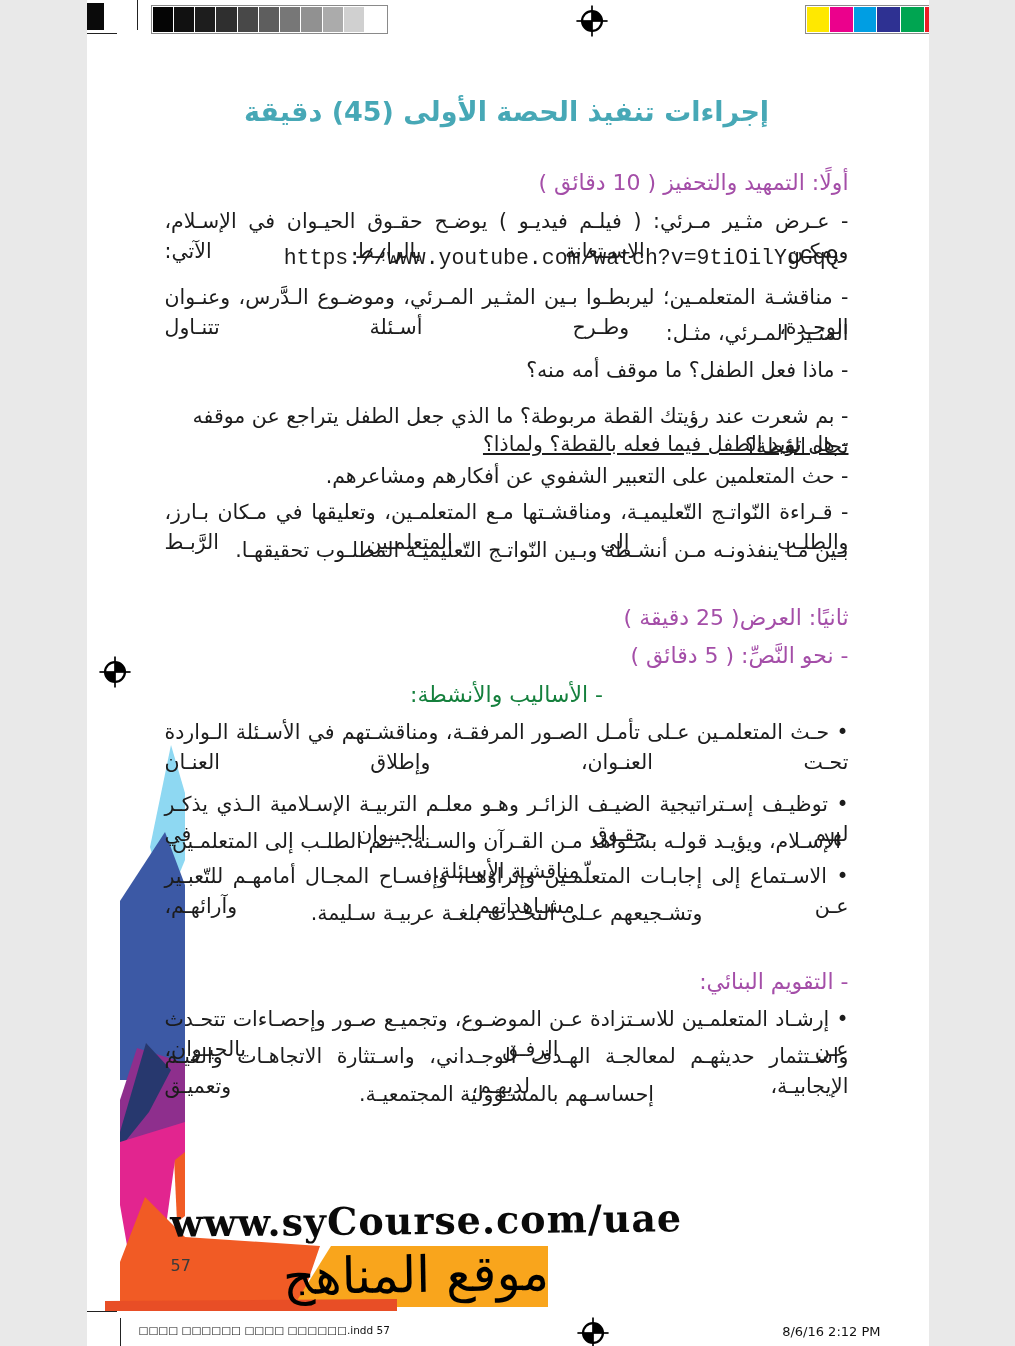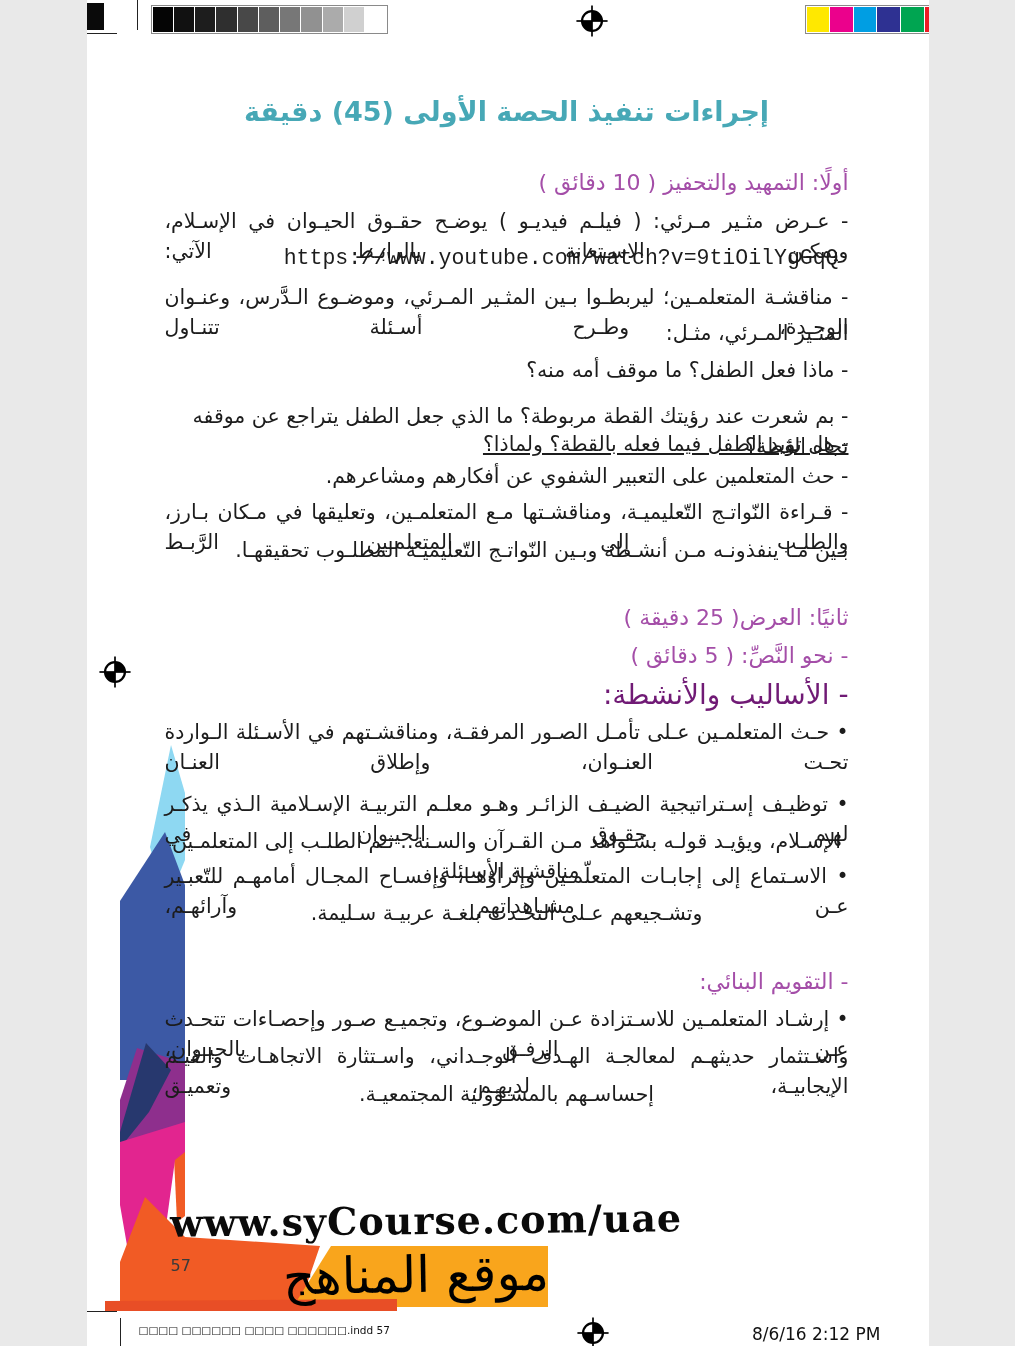--- a/index.html
+++ b/index.html
@@ -16,31 +16,31 @@
   .swatch{flex:1;height:100%;}
   .regmark{position:absolute;width:34px;height:34px;}
   .crop{position:absolute;background:#222;}
   
   .t{position:absolute;left:78px;right:80px;direction:rtl;text-align:right;
      font-size:20.5px;line-height:30px;color:#1c1c1c;}
   .t.stretch{text-align:justify;text-align-last:justify;}
   .t.center{text-align:center;}
   .title{top:90px;text-align:center;font-size:27px;line-height:44px;font-weight:bold;color:#47a8b6;}
   .h-purple{color:#a44ea8;font-size:22px;}
-  .h-blue{color:#701a75;font-size:28px;}
+  .h-blue{color:#15803d;font-size:22px;text-align:center;}
   .url{direction:ltr;text-align:right;font-family:Liberation Mono, monospace;font-size:21.5px;}
   
   .deco{position:absolute;left:0;top:740px;}
   
   .wm-url{position:absolute;left:83px;top:1198px;font-family:"DejaVu Serif","Liberation Serif",serif;
           font-weight:bold;font-size:38px;letter-spacing:1px;color:#0a0a0a;transform:rotate(-0.6deg);}
   .wm-ar{position:absolute;left:196px;top:1246px;font-size:50px;color:#000;direction:rtl;transform:rotate(-1deg);}
   .pagenum{position:absolute;left:84px;top:1256px;font-size:16px;color:#3a3a3a;}
   .foot-left{position:absolute;left:52px;top:1324px;font-size:10.5px;color:#111;}
-  .foot-right{position:absolute;right:48px;top:1324px;font-size:17px;color:#111;}
+  .foot-right{position:absolute;right:48px;top:1324px;font-size:13px;color:#111;}
 </style>
 </head>
 <body>
 
 <div class="page">
 
   <div class="blacksq"></div>
   <div class="crop" style="left:50px;top:0;width:1px;height:30px;"></div>
   <div class="crop" style="left:0;top:33px;width:30px;height:1px;"></div>
   <div class="crop" style="left:1007px;top:0;width:1px;height:30px;"></div>

